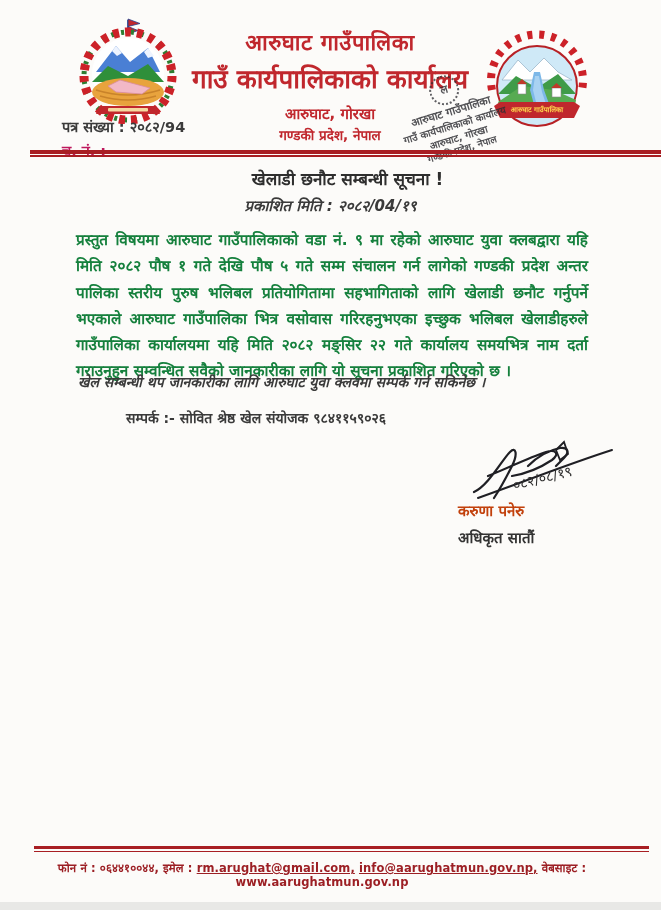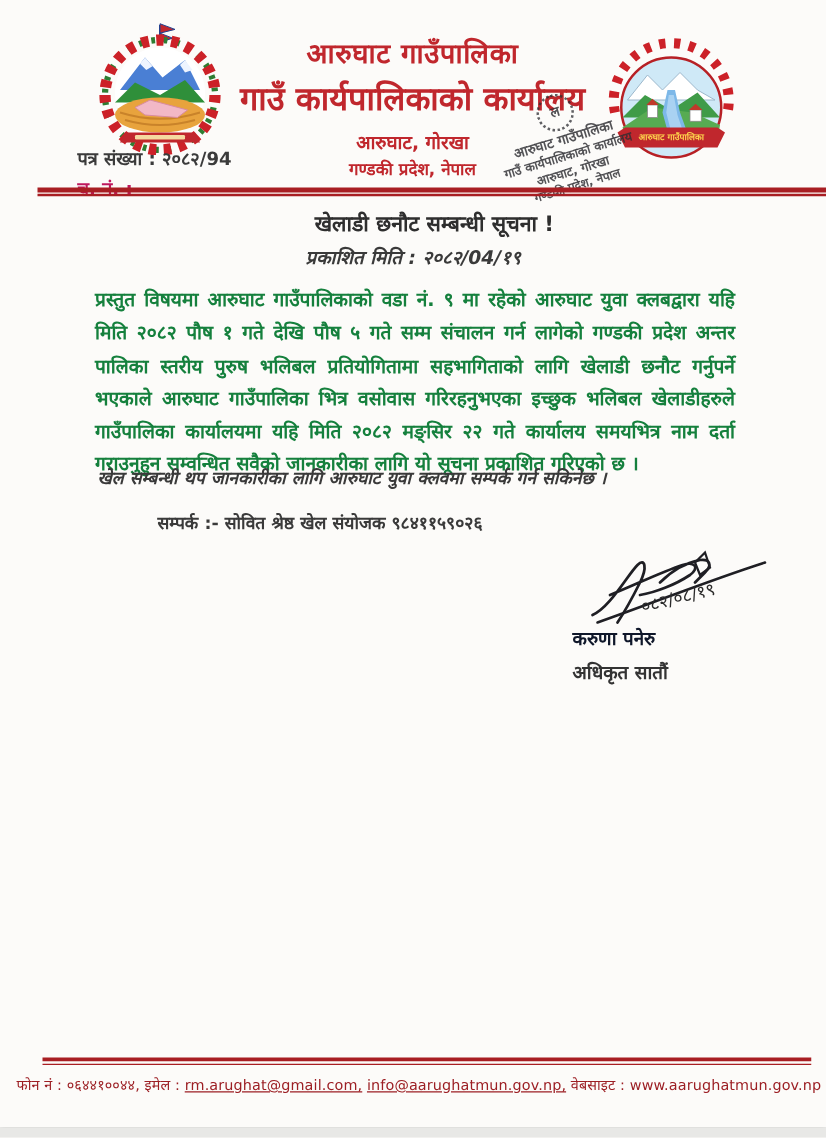--- a/index.html
+++ b/index.html
@@ -68,26 +68,26 @@
   .note2 { position: absolute; left: 78px; top: 408px; width: 512px;
            font-size: 14px; font-weight: bold; color: #3a3a3a; margin-left: 48px; }
   
   .sig-scribble { position: absolute; left: 468px; top: 440px; width: 150px; height: 70px; }
   .sig-date {
     position: absolute; left: 512px; top: 468px;
     transform: rotate(-14deg);
     font-size: 14px; color: #2b2b2b;
     font-family: "DejaVu Serif", "Liberation Serif", serif;
   }
-  .sig-name { position: absolute; left: 458px; top: 500px; font-size: 15px; font-weight: bold; color: #0f172a; }
+  .sig-name { position: absolute; left: 458px; top: 500px; font-size: 15px; font-weight: bold; color: #c2410c; }
   .sig-post { position: absolute; left: 458px; top: 527px; font-size: 15px; font-weight: bold; color: #333; }
   
   .footer-line {
-    position: absolute; left: 0; right: 4px; top: 860px; text-align: right;
-    font-size: 11.5px; font-weight: normal; color: #9c1f24; letter-spacing: .1px;
+    position: absolute; left: 0; right: 17px; top: 860px; text-align: center;
+    font-size: 11.5px; font-weight: bold; color: #9c1f24; letter-spacing: .1px;
   }
   .footer-line a, .footer-line .u { text-decoration: underline; color: #9c1f24; }
 </style>
 </head>
 <body>
 
 <div class="page">
 
   <div class="logo-left">
     <svg viewBox="0 0 132 108" width="132" height="108">

